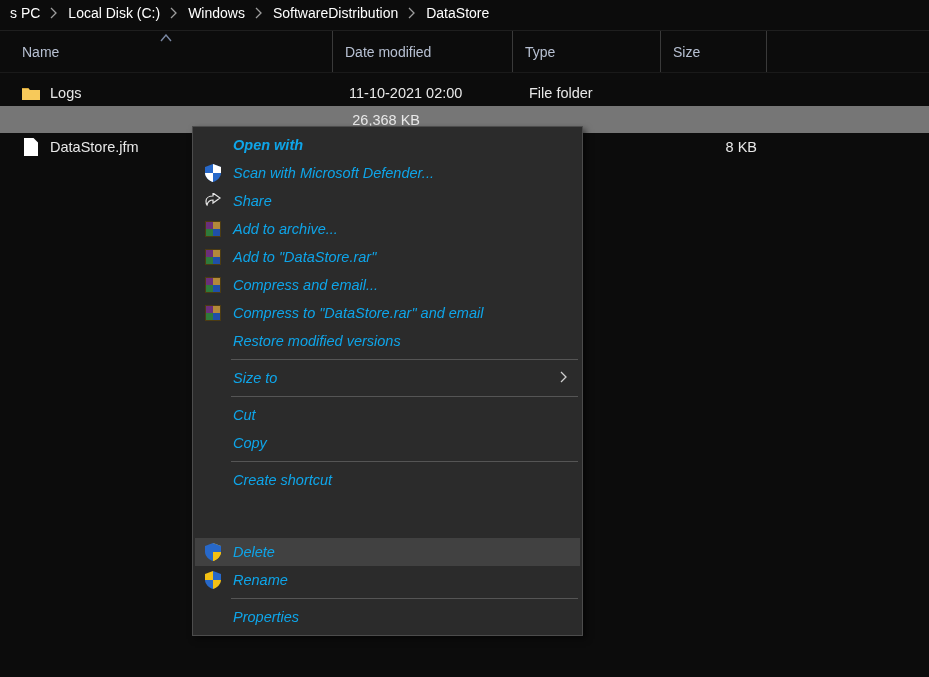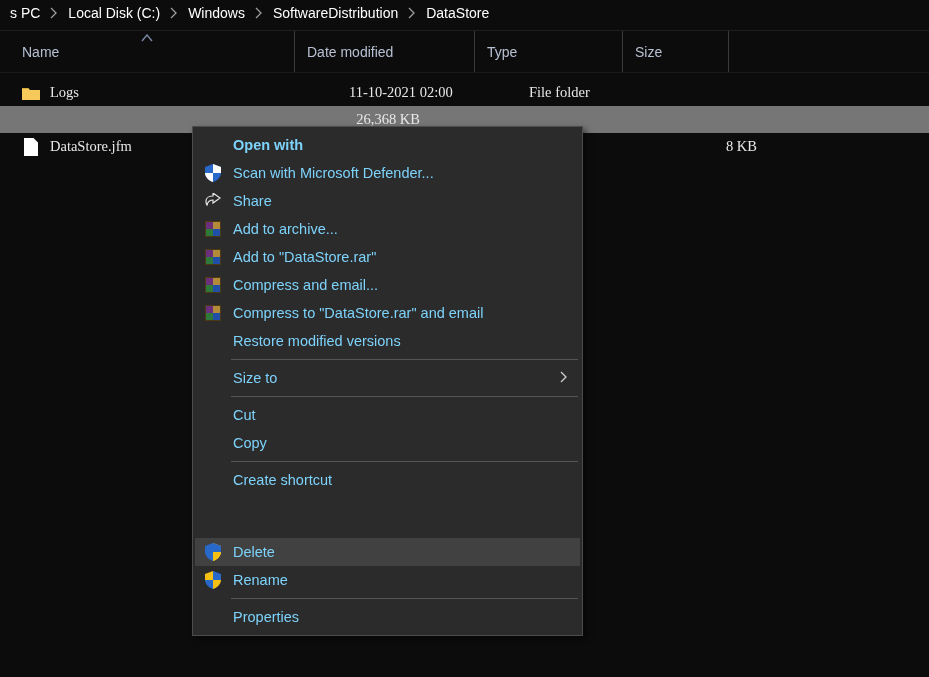--- a/index.html
+++ b/index.html
@@ -49,21 +49,21 @@
       border-bottom: 1px solid #1a1a1a;
       font-size: 14px;
       color: #b7c0d2;
     }
     .col-label {
       display: flex;
       align-items: center;
       padding: 0 12px;
       border-right: 1px solid #3a3a3a;
     }
-    .col-name  { width: 295px; padding-left: 22px; position: relative;}
+    .col-name  { width: 333px; padding-left: 22px; position: relative;}
     .col-date  { width: 180px; }
     .col-type  { width: 148px; }
     .col-size  { width: 106px; }
     .sort-caret {
       position: absolute;
       left: 50%;
       top: -2px;
       transform: translateX(-50%);
       color: #7a88a3;
     }
@@ -72,21 +72,20 @@
     
     .files {
       margin-top: 6px;
     }
     .row {
       display: flex;
       align-items: center;
       height: 27px;
       font-size: 14.5px;
       color: #e8e8e8;
-      font-family: Liberation Serif, serif;
     }
     .row.selected { background: #767676; }
     .cell-name { width: 337px; display: flex; align-items: center; padding-left: 22px; gap: 10px;}
     .cell-date { width: 180px; padding-left: 12px;}
     .cell-type { width: 148px; padding-left: 12px;}
     .cell-size { width: 106px; padding-right: 14px; text-align: right;}
     .icon-slot { width: 18px; height: 18px; display:inline-flex; align-items:center; justify-content:center; flex-shrink:0;}
     .icon-folder svg { width: 18px; height: 14px; }
     .icon-file { width: 14px; height: 18px; background: #ffffff; position: relative;}
     .icon-file::after { content:""; position:absolute; top:0; right:0; width:5px; height:5px; background:#0c0c0c; clip-path: polygon(100% 0,100% 100%,0 0);}
@@ -96,21 +95,22 @@
     .context-menu {
       position: absolute;
       left: 192px;
       top: 126px;
       width: 391px;
       background: #2b2b2b;
       border: 1px solid #4c4c4c;
       box-shadow: 3px 3px 6px rgba(0,0,0,.5);
       padding: 4px 2px;
       font-size: 14.5px;
-      color: #7dd3fc;
+      color: #0ea5e9;
+      font-style: italic;
     }
     .cm-item {
       display: flex;
       align-items: center;
       height: 28px;
       padding-left: 38px;
       padding-right: 12px;
       position: relative;
     }
     .cm-item.hovered { background: #414141; margin-top: 44px; }

